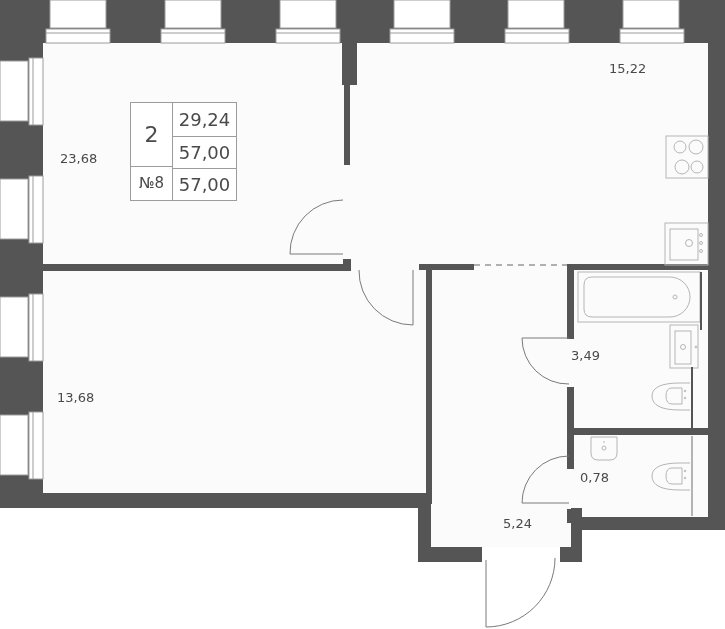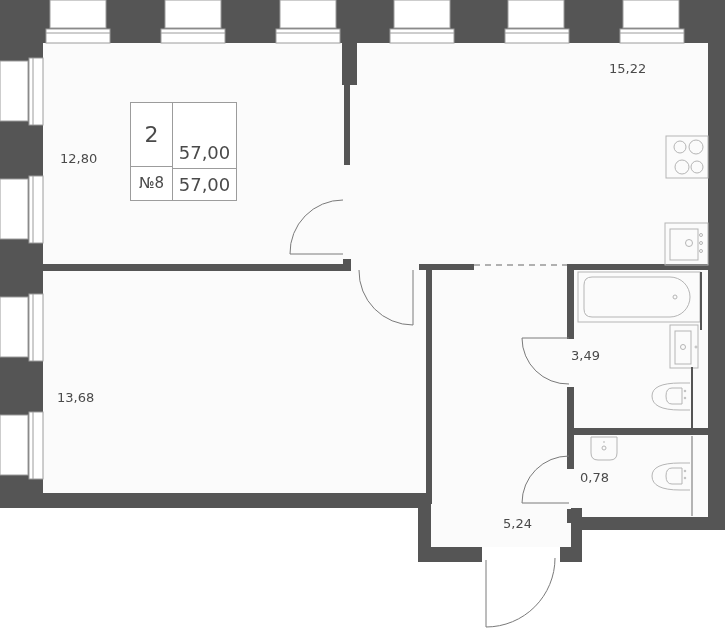--- a/index.html
+++ b/index.html
@@ -189,22 +189,23 @@
     <circle cx="685" cy="478" r="0.8"></circle>
   </g>
   <g stroke="#9c9c9c" stroke-width="1.5">
     <line x1="692" y1="436" x2="692" y2="516"></line>
   </g>
 </svg>
 
 <div class="info-table">
   <div class="cell c-rooms">2</div>
   <div class="cell c-num">№8</div>
+  <div class="cell c-a1">29,24</div>
   <div class="cell c-a2">57,00</div>
   <div class="cell c-a3">57,00</div>
 </div>
 
-<div class="lbl" style="left:60px; top:152px;">12,80</div>
+<div class="lbl" style="left:60px; top:152px;">23,68</div>
 <div class="lbl" style="left:609px; top:62px;">15,22</div>
 <div class="lbl" style="left:57px; top:391px;">13,68</div>
 <div class="lbl" style="left:571px; top:349px;text-align:center;">3,49</div>
 <div class="lbl" style="left:580px; top:471px;">0,78</div>
 <div class="lbl" style="left:503px; top:517px;">5,24</div>
 
 </body></html>

